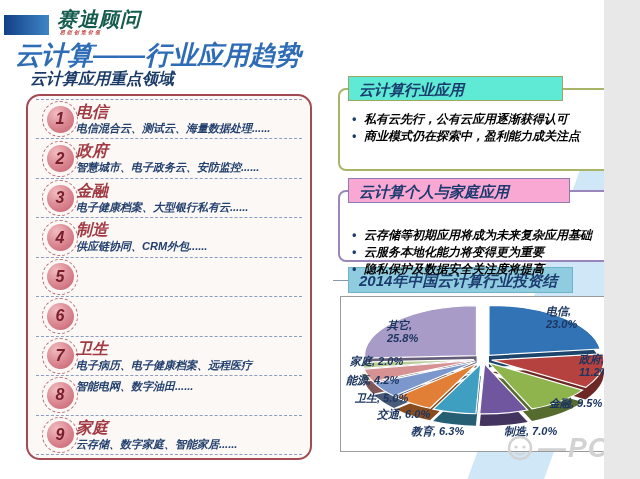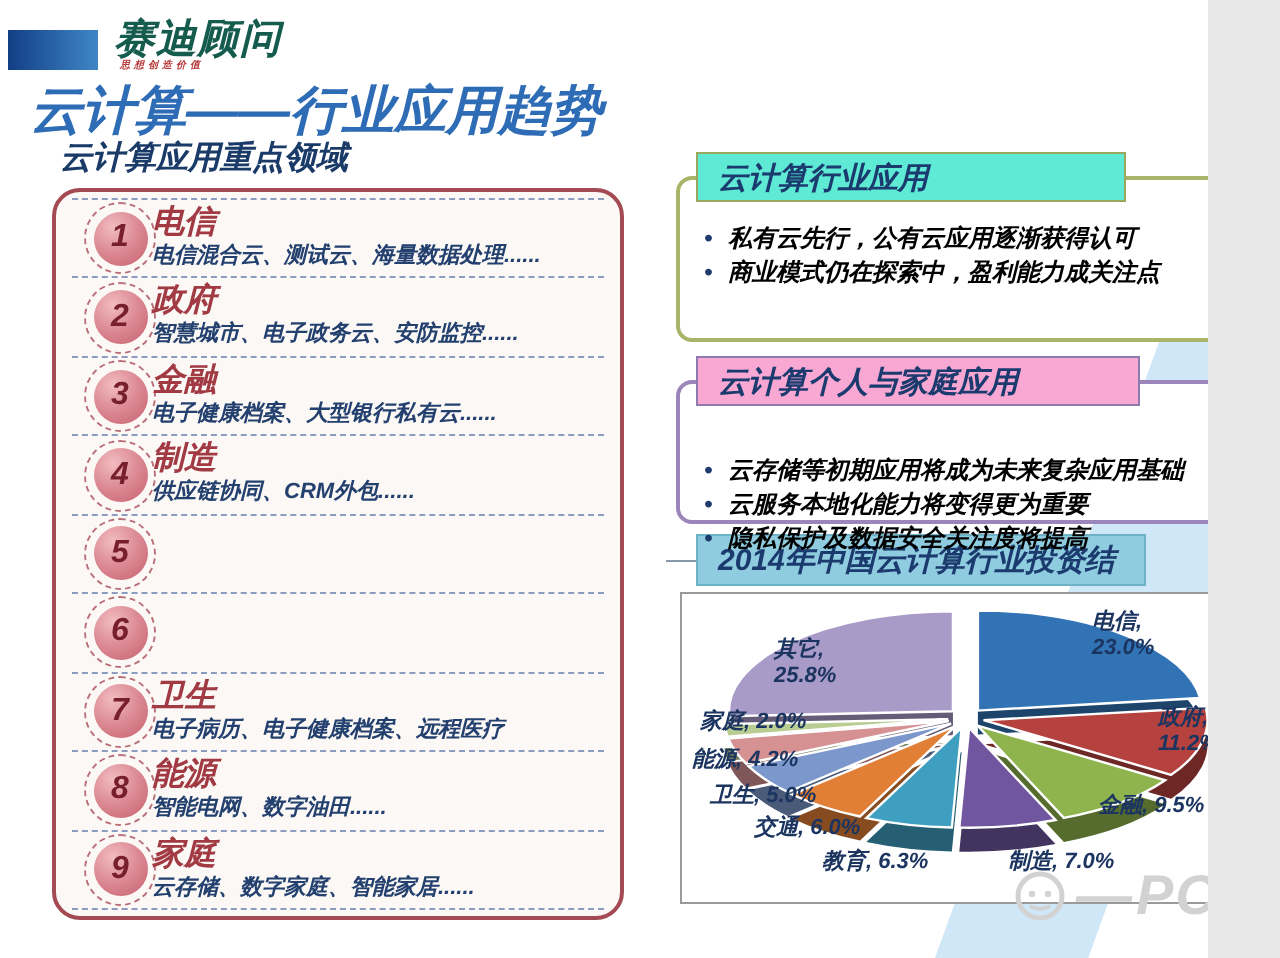--- a/index.html
+++ b/index.html
@@ -127,21 +127,20 @@
       <div class="sector-text">
           <div class="sector-name">卫生</div>
           <div class="sector-desc">电子病历、电子健康档案、远程医疗</div>
         </div>
     </div>
     <div class="row">
       <div class="num-wrap">
           <div class="num">8</div>
         </div>
       <div class="sector-text">
-          <div class="sector-name">能源</div>
           <div class="sector-desc">智能电网、数字油田......</div>
         </div>
     </div>
     <div class="row">
       <div class="num-wrap">
           <div class="num">9</div>
         </div>
       <div class="sector-text">
           <div class="sector-name">家庭</div>
           <div class="sector-desc">云存储、数字家庭、智能家居......</div>

